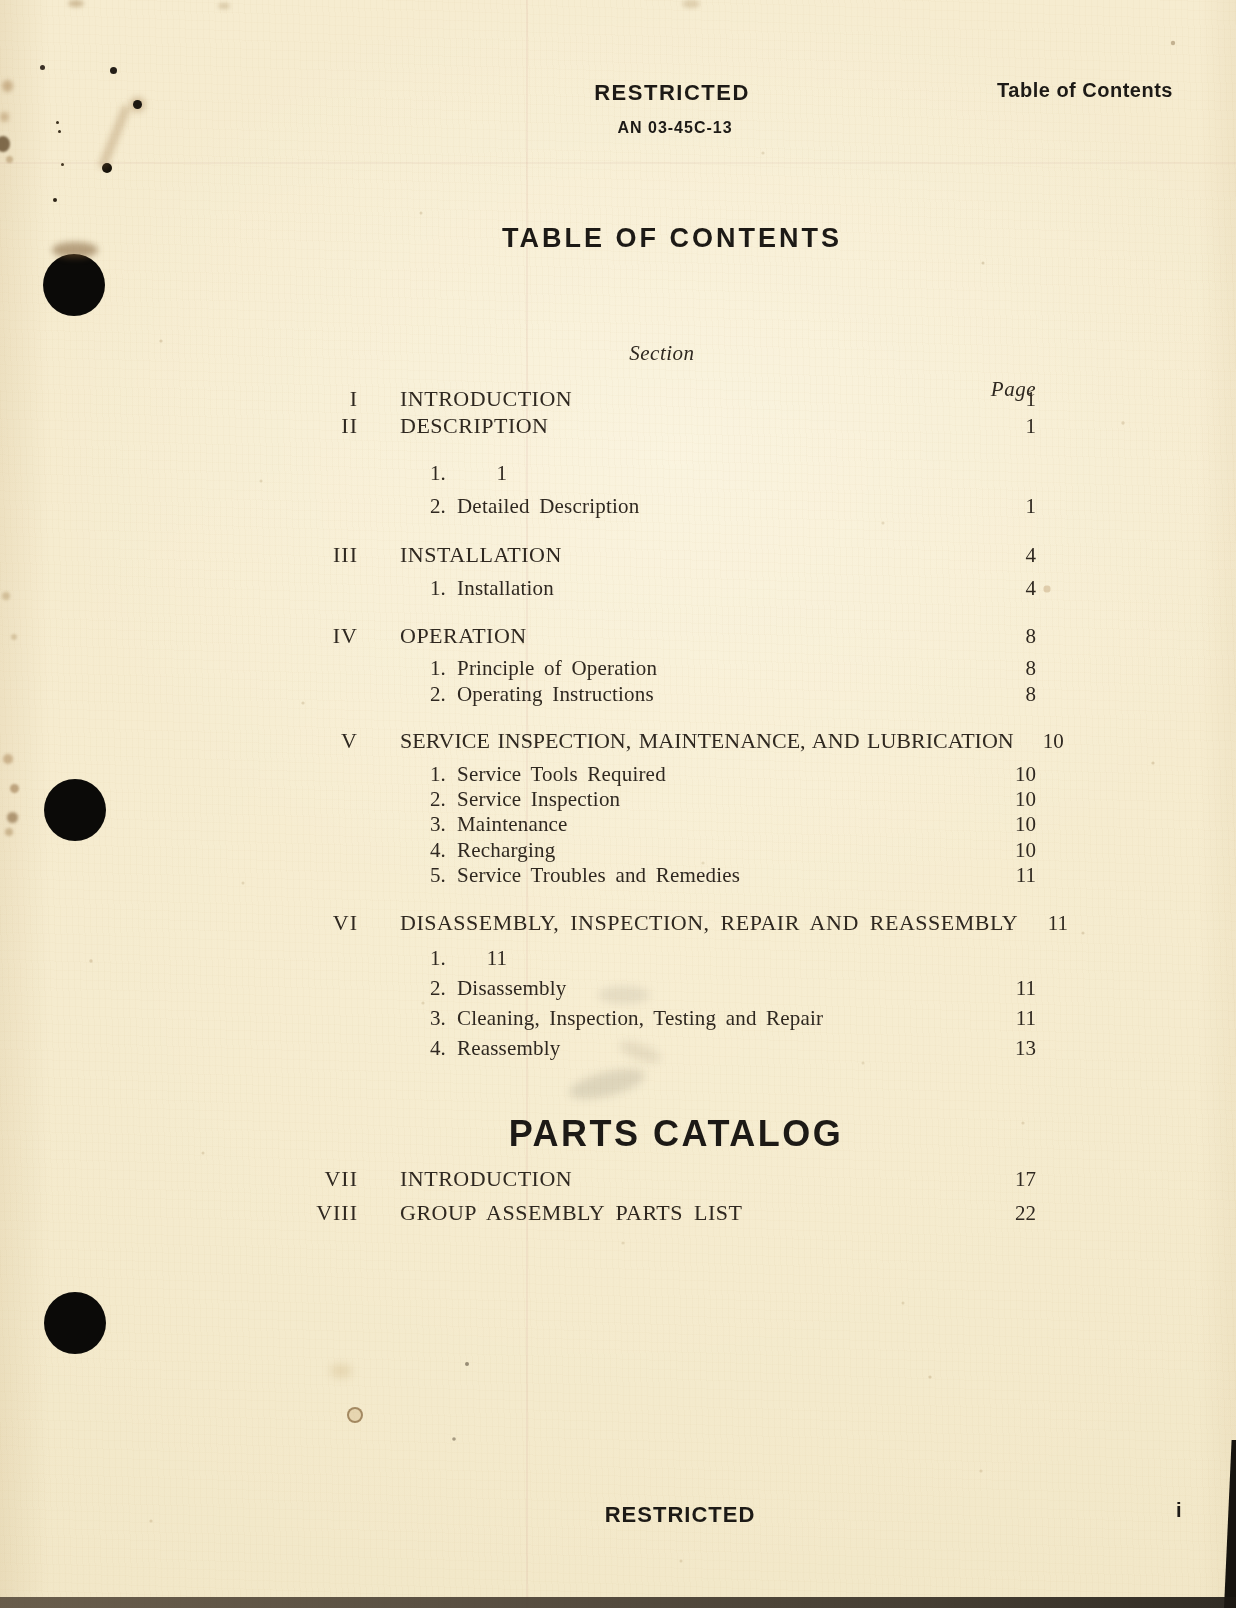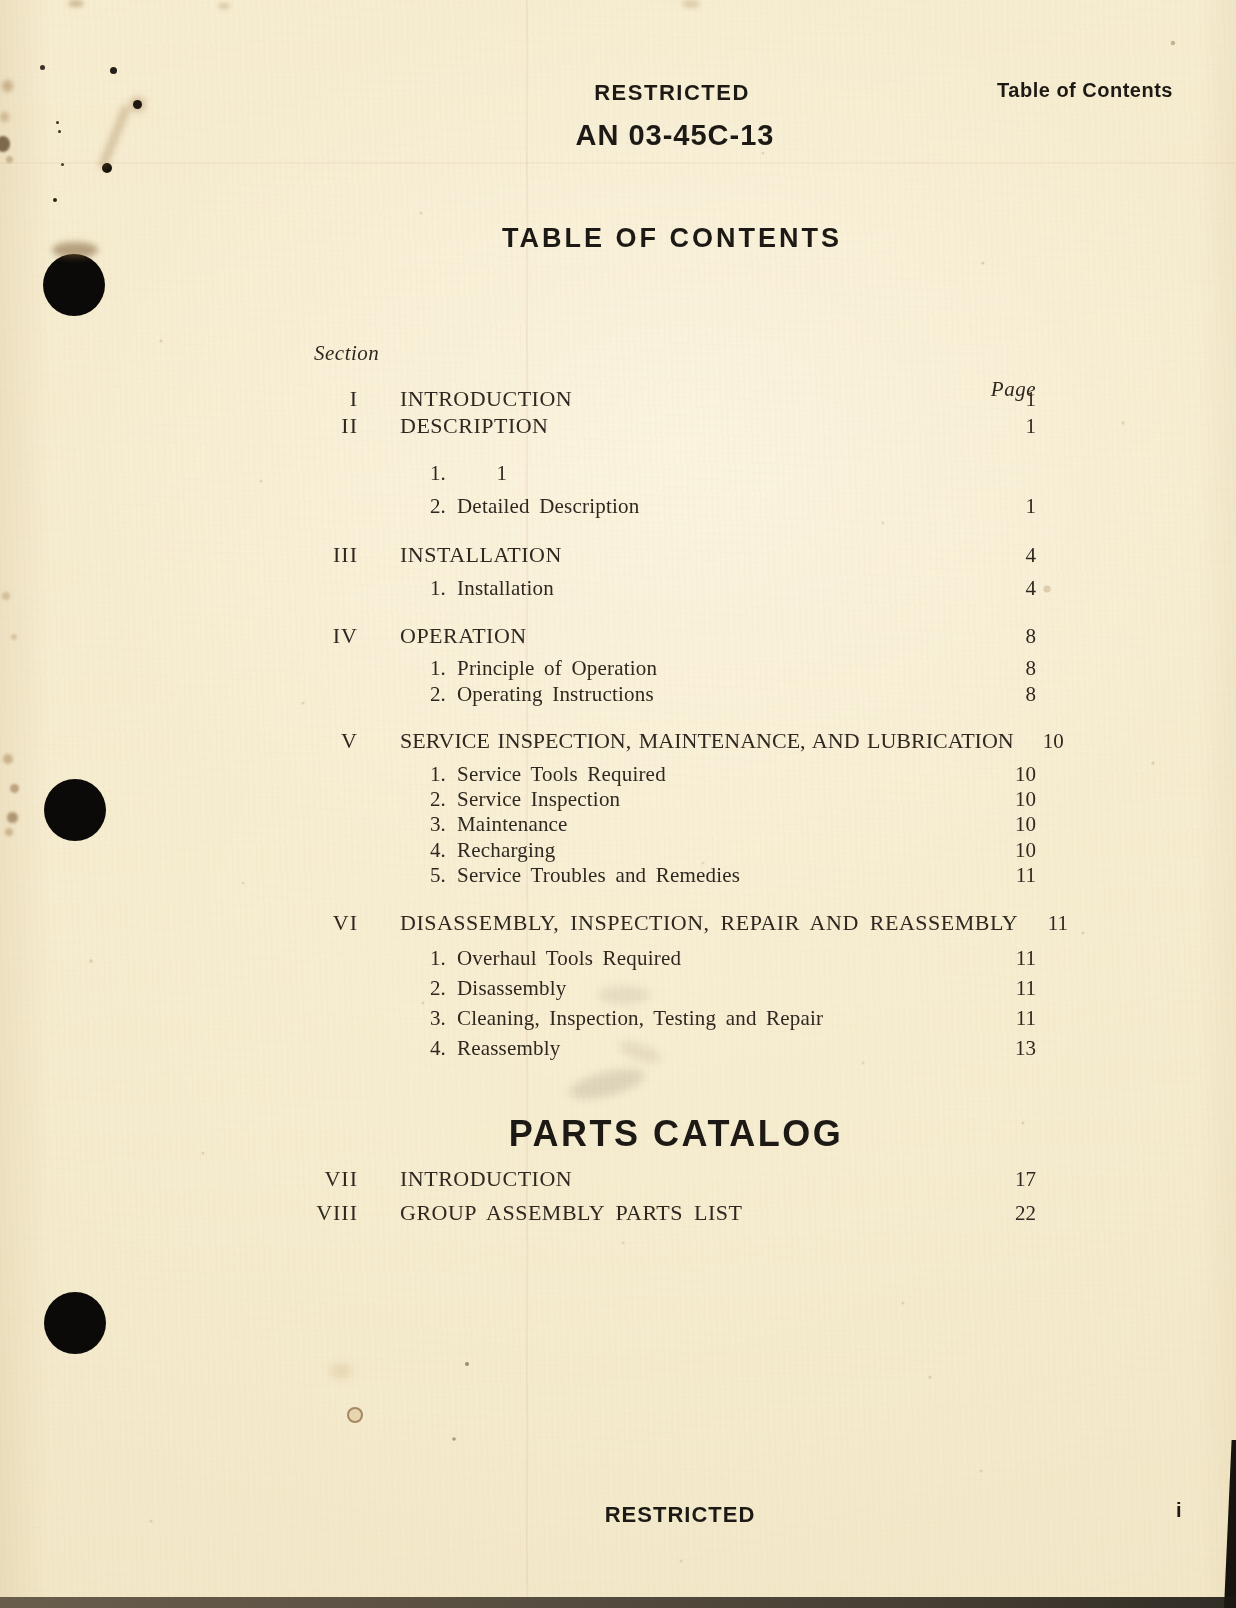--- a/index.html
+++ b/index.html
@@ -15,21 +15,21 @@
   }
   .fiber{position:absolute; inset:0; pointer-events:none;
     background:
       repeating-linear-gradient(88deg, rgba(205,180,130,0.055) 0 1px, transparent 1px 6px),
       repeating-linear-gradient(2deg, rgba(210,185,135,0.045) 0 1px, transparent 1px 9px);}
   .sans{font-family:"Liberation Sans", sans-serif; font-weight:700; color:#1d1a16;}
 
   .hdr-restricted{position:absolute; top:80px; left:672px; transform:translateX(-50%);
     font-size:22px; letter-spacing:1.5px;}
   .hdr-an{position:absolute; top:119px; left:675px; transform:translateX(-50%);
-    font-size:29px; letter-spacing:1px;}
+    font-size:16px; letter-spacing:1px;}
   .hdr-corner{position:absolute; top:79px; left:1173px; transform:translateX(-100%);
     font-size:20px; letter-spacing:0.5px; white-space:nowrap;}
   .toc-title{position:absolute; top:223px; left:672px; transform:translateX(-50%);
     font-size:27px; letter-spacing:3px; white-space:nowrap;}
   .parts-title{position:absolute; top:1113px; left:676px; transform:translateX(-50%);
     font-size:36px; letter-spacing:2.5px; white-space:nowrap;}
   .ftr-restricted{position:absolute; top:1502px; left:680px; transform:translateX(-50%);
     font-size:22px; letter-spacing:1px;}
   .ftr-pagenum{position:absolute; top:1499px; left:1176px; font-size:20px;}
 
@@ -38,21 +38,21 @@
   .row .roman{width:58px; text-align:right; letter-spacing:1px; flex:none;}
   .row .title{margin-left:42px; flex:1; letter-spacing:0.5px; word-spacing:5px; overflow:visible;}
   .row .title.tight{letter-spacing:0; word-spacing:2px;}
   .row .pg{text-align:right; min-width:44px; margin-left:6px; flex:none; font-size:21px;}
   .row.sub{font-size:21px; line-height:24px;}
   .row.sub .indent{width:130px; flex:none;}
   .row.sub .num{width:27px; flex:none;}
   .row.sub .title{margin-left:0; letter-spacing:0.2px; word-spacing:4px;}
   .labels{position:absolute; left:300px; width:736px; top:341px; display:flex;
     font-size:21px; font-style:italic; color:#2f2820;}
-  .labels .lbl-section{margin-left:14px; flex:1; letter-spacing:0.5px;}
+  .labels .lbl-section{margin-left:33px; flex:1; letter-spacing:0.5px;text-align:center;}
   .labels .lbl-page{text-align:left; letter-spacing:0.5px;margin-top:36px;}
 
   .hole{position:absolute; width:62px; height:62px; border-radius:50%; background:#0b0a08;}
   .stain{position:absolute; pointer-events:none;}
   .crease-v{position:absolute; left:526px; top:0; bottom:0; width:2px; background:rgba(205,150,140,0.12);}
   .crease-h{position:absolute; left:0; right:0; top:162px; height:2px; background:rgba(205,150,140,0.09);}
   .bottom-edge{position:absolute; left:0; right:0; bottom:0; height:11px;
     background:linear-gradient(90deg, #5a4e3e 0%, #4a4034 35%, #332c23 75%, #1c1813 100%); opacity:0.9;}
   .corner-wedge{position:absolute; right:0; top:1440px; bottom:0; width:20px; background:#17140f;
     clip-path:polygon(78% 0, 100% 0, 100% 100%, 40% 100%);}
@@ -218,21 +218,20 @@
   </div>
 
   <div class="row" style="top:910px;">
     <span class="roman">VI</span>
     <span class="title">DISASSEMBLY, INSPECTION, REPAIR AND REASSEMBLY</span>
     <span class="pg">11</span>
   </div>
   <div class="row sub" style="top:946px;">
     <span class="indent"></span>
       <span class="num">1.</span>
-    <span class="title">Overhaul Tools Required</span>
     <span class="pg">11</span>
   </div>
   <div class="row sub" style="top:976px;">
     <span class="indent"></span>
       <span class="num">2.</span>
     <span class="title">Disassembly</span>
     <span class="pg">11</span>
   </div>
   <div class="row sub" style="top:1006px;">
     <span class="indent"></span>

